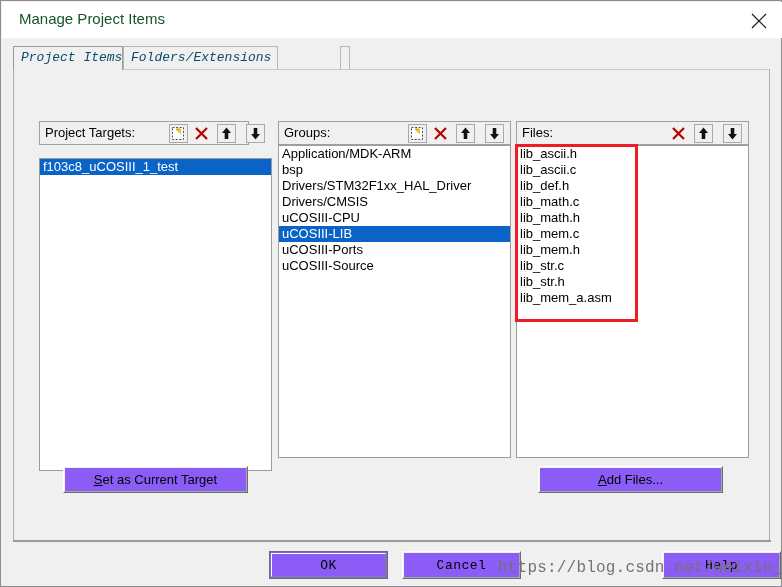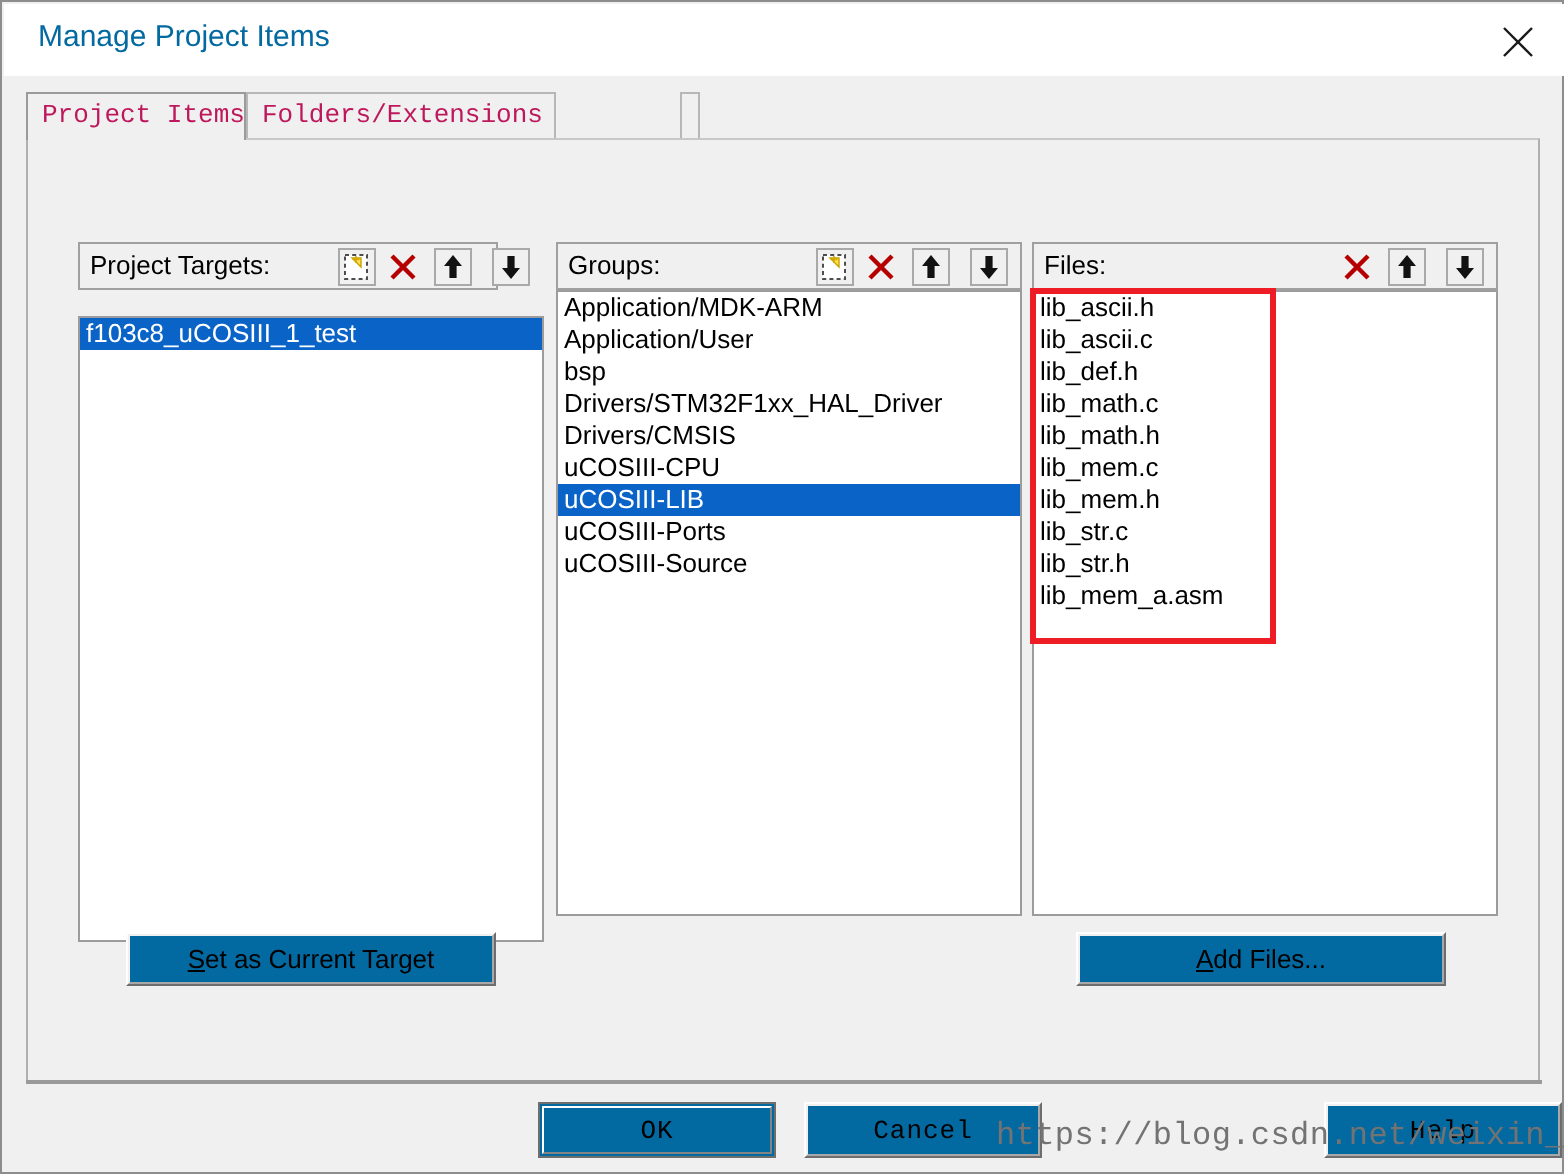--- a/index.html
+++ b/index.html
@@ -33,21 +33,21 @@
     width: 780px;
     height: 36px;
     background: #ffffff;
     box-sizing: border-box;
   }
   .title-text {
     position: absolute;
     left: 17px;
     top: 8px;
     font-size: 15px;
-    color: #0369a1;
+    color: #14532d;
     font-family: "Liberation Sans", sans-serif;
     white-space: nowrap;
     text-align: right;
   }
   .close-btn {
     position: absolute;
     right: 0px;
     top: 0px;
     width: 46px;
     height: 36px;
@@ -63,29 +63,30 @@
     top: 45px;
     height: 24px;
   }
   .tab {
     position: absolute;
     top: 0;
     height: 24px;
     box-sizing: border-box;
     font-family: "Liberation Mono", monospace;
     font-size: 13px;
-    color: #be185d;
+    color: #0c4a6e;
     line-height: 22px;
     text-align: right;
     white-space: nowrap;
     padding: 0 7px;
     background: #f0f0f0;
     border-left: 1px solid #b7b7b7;
     border-right: 1px solid #b7b7b7;
     border-top: 1px solid #b7b7b7;
+    font-style: italic;
   }
   .tab.active {
     background: #f0f0f0;
     border-left: 1px solid #9a9a9a;
     border-top: 1px solid #9a9a9a;
     border-right: 1px solid #9a9a9a;
     z-index: 3;
   }
   .tab-blank {
     position:absolute;
@@ -165,21 +166,21 @@
     font-family: "Liberation Sans", sans-serif;
   }
   .list-item.selected {
     background: #0a64c8;
     color: #ffffff;
   }
 
   
   .btn {
     position: absolute;
-    background: #0369a1;
+    background: #8b5cf6;
     border-top: 1px solid #fdfdfd;
     border-left: 1px solid #fdfdfd;
     border-right: 1px solid #6d6d6d;
     border-bottom: 1px solid #6d6d6d;
     box-sizing: border-box;
     text-align: left;
     color: #000;
     cursor: default;
     text-decoration: underline;
   }
@@ -325,21 +326,20 @@
     <div class="hdr-btn framed" style="left:206px;">
       <svg width="17" height="17" viewBox="0 0 17 17">
         <path d="M8.5 14.5 L4 9 L6.7 9 L6.7 3 L10.3 3 L10.3 9 L13 9 Z" fill="#121212"></path>
       </svg>
     </div>
   </div>
 
   <div class="listbox" style="left:277px; top:144px; width:233px; height:313px;">
     <div class="listbox-inner">
       <div class="list-item">Application/MDK-ARM</div>
-      <div class="list-item">Application/User</div>
       <div class="list-item">bsp</div>
       <div class="list-item">Drivers/STM32F1xx_HAL_Driver</div>
       <div class="list-item">Drivers/CMSIS</div>
       <div class="list-item">uCOSIII-CPU</div>
       <div class="list-item selected">uCOSIII-LIB</div>
       <div class="list-item">uCOSIII-Ports</div>
       <div class="list-item">uCOSIII-Source</div>
     </div>
   </div>
 

